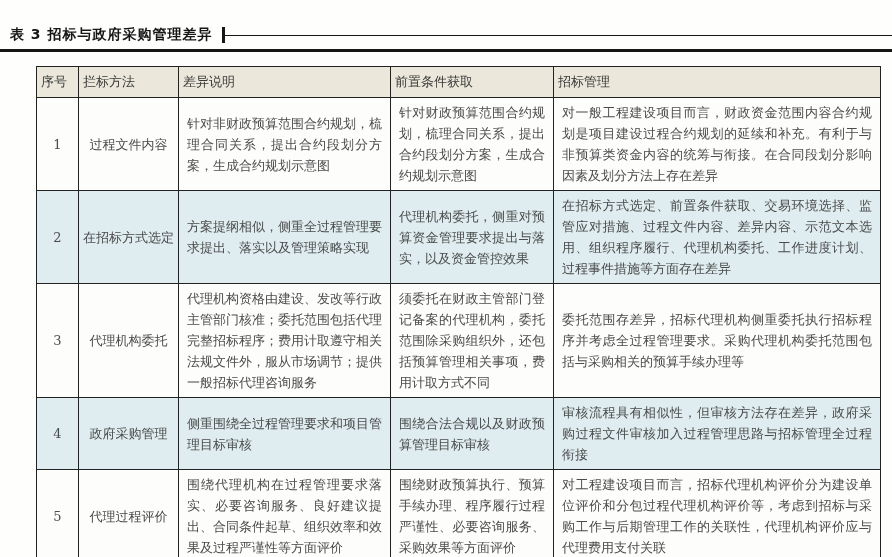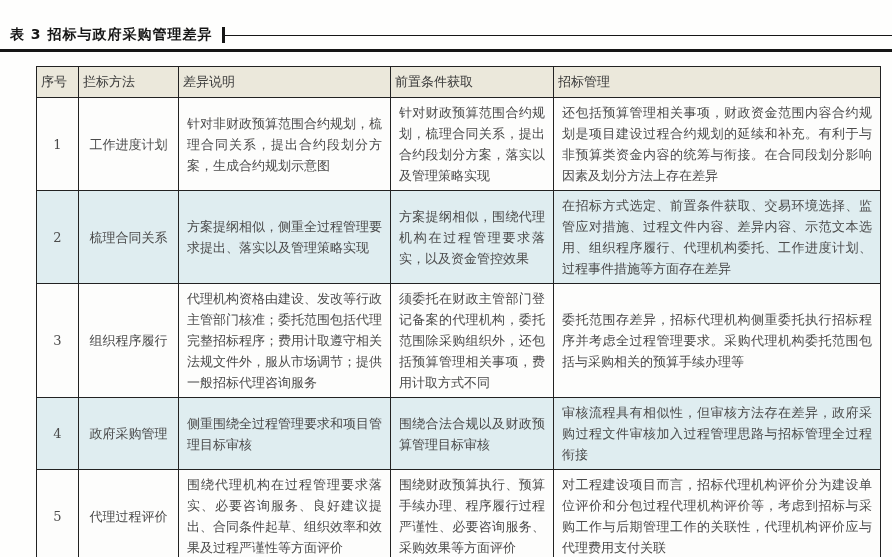--- a/index.html
+++ b/index.html
@@ -74,35 +74,35 @@
       <th>序号</th>
       <th>拦标方法</th>
       <th>差异说明</th>
       <th>前置条件获取</th>
       <th>招标管理</th>
     </tr>
   </thead>
   <tbody>
     <tr>
       <td class="c-no">1</td>
-      <td class="c-content">工作进度计划</td>
+      <td class="c-content">过程文件内容</td>
       <td class="c-text">针对非财政预算范围合约规划，梳理合同关系，提出合约段划分方案，生成合约规划示意图</td>
-      <td class="c-text">针对财政预算范围合约规划，梳理合同关系，提出合约段划分方案，落实以及管理策略实现</td>
-      <td class="c-text">还包括预算管理相关事项，财政资金范围内容合约规划是项目建设过程合约规划的延续和补充。有利于与非预算类资金内容的统筹与衔接。在合同段划分影响因素及划分方法上存在差异</td>
+      <td class="c-text">针对财政预算范围合约规划，梳理合同关系，提出合约段划分方案，生成合约规划示意图</td>
+      <td class="c-text">对一般工程建设项目而言，财政资金范围内容合约规划是项目建设过程合约规划的延续和补充。有利于与非预算类资金内容的统筹与衔接。在合同段划分影响因素及划分方法上存在差异</td>
     </tr>
     <tr class="alt">
       <td class="c-no">2</td>
-      <td class="c-content">梳理合同关系</td>
+      <td class="c-content">在招标方式选定</td>
       <td class="c-text">方案提纲相似，侧重全过程管理要求提出、落实以及管理策略实现</td>
-      <td class="c-text">方案提纲相似，围绕代理机构在过程管理要求落实，以及资金管控效果</td>
+      <td class="c-text">代理机构委托，侧重对预算资金管理要求提出与落实，以及资金管控效果</td>
       <td class="c-text">在招标方式选定、前置条件获取、交易环境选择、监管应对措施、过程文件内容、差异内容、示范文本选用、组织程序履行、代理机构委托、工作进度计划、过程事件措施等方面存在差异</td>
     </tr>
     <tr>
       <td class="c-no">3</td>
-      <td class="c-content">组织程序履行</td>
+      <td class="c-content">代理机构委托</td>
       <td class="c-text">代理机构资格由建设、发改等行政主管部门核准；委托范围包括代理完整招标程序；费用计取遵守相关法规文件外，服从市场调节；提供一般招标代理咨询服务</td>
       <td class="c-text">须委托在财政主管部门登记备案的代理机构，委托范围除采购组织外，还包括预算管理相关事项，费用计取方式不同</td>
       <td class="c-text">委托范围存差异，招标代理机构侧重委托执行招标程序并考虑全过程管理要求。采购代理机构委托范围包括与采购相关的预算手续办理等</td>
     </tr>
     <tr class="alt">
       <td class="c-no">4</td>
       <td class="c-content">政府采购管理</td>
       <td class="c-text">侧重围绕全过程管理要求和项目管理目标审核</td>
       <td class="c-text">围绕合法合规以及财政预算管理目标审核</td>
       <td class="c-text">审核流程具有相似性，但审核方法存在差异，政府采购过程文件审核加入过程管理思路与招标管理全过程衔接</td>

